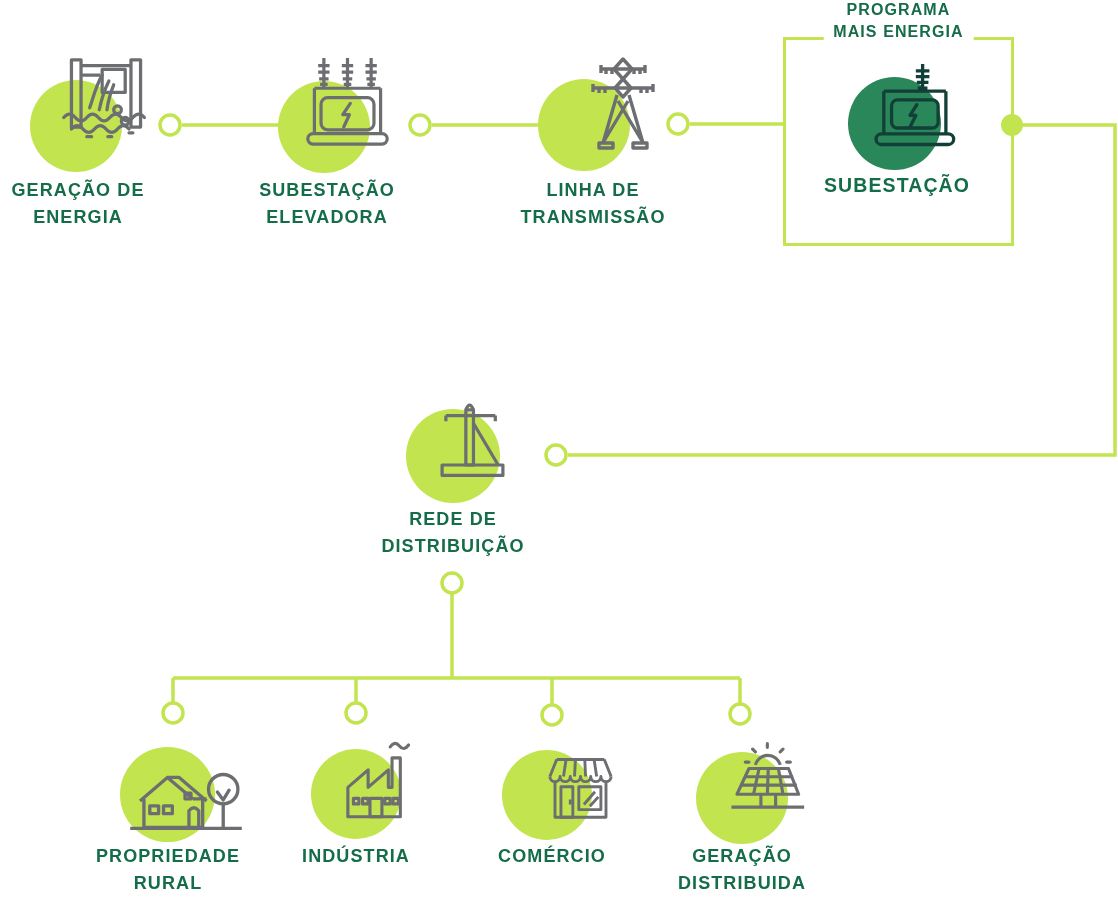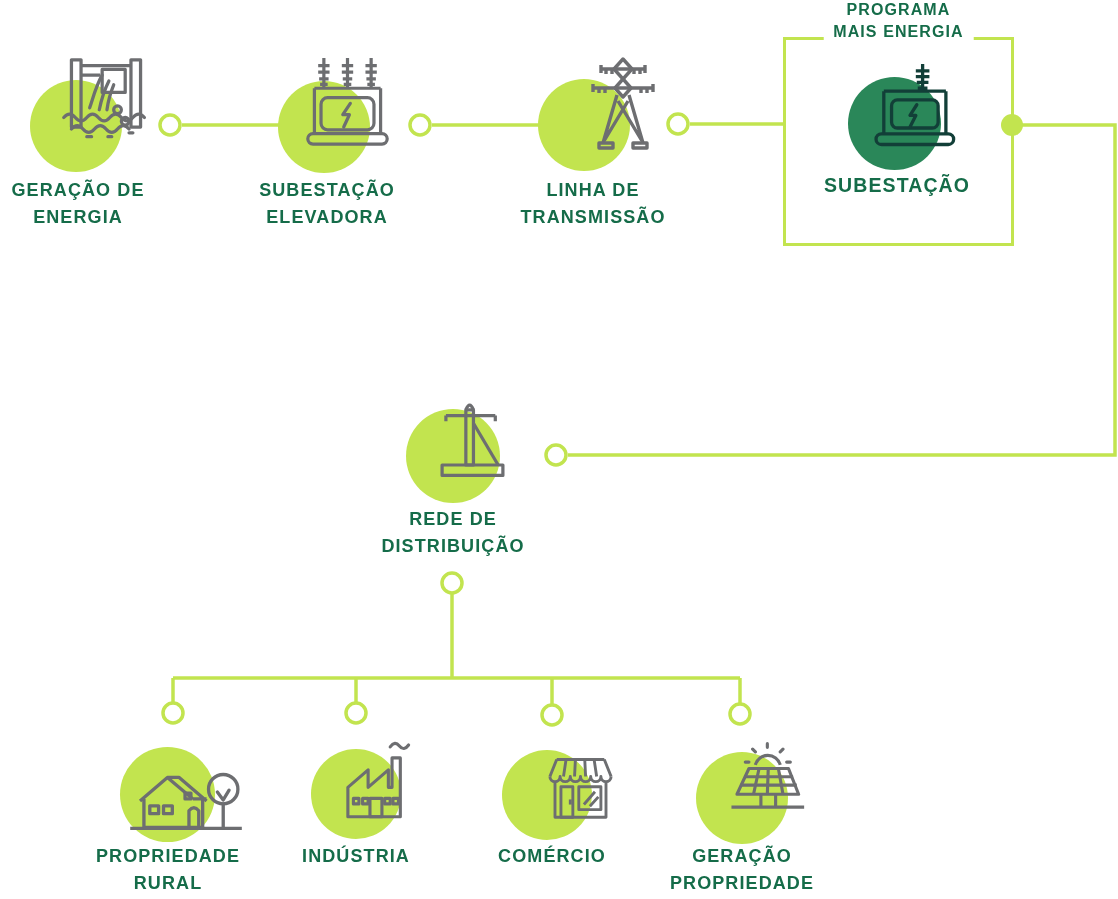--- a/index.html
+++ b/index.html
@@ -191,21 +191,21 @@
   <div class="label" id="l3">LINHA DE
 TRANSMISSÃO</div>
   <div class="label" id="l4">SUBESTAÇÃO</div>
   <div class="label" id="l6">PROPRIEDADE
 RURAL</div>
   <div class="label" id="l5">REDE DE
 DISTRIBUIÇÃO</div>
   <div class="label" id="l7">INDÚSTRIA</div>
   <div class="label" id="l8">COMÉRCIO</div>
   <div class="label" id="l9">GERAÇÃO
-PROPRIEDADE</div>
+DISTRIBUIDA</div>
 
   <svg class="overlay" width="1118" height="899" viewBox="0 0 1118 899">
     <line x1="182" y1="125" x2="279" y2="125"></line>
     <circle class="ring" cx="170" cy="125" r="10"></circle>
     <line x1="432" y1="125" x2="539" y2="125"></line>
     <circle class="ring" cx="420" cy="125" r="10"></circle>
     <line x1="690" y1="124" x2="784" y2="124"></line>
     <circle class="ring" cx="678" cy="124" r="10"></circle>
     <polyline points="1012,125 1115,125 1115,455 568,455"></polyline>
     <circle class="dot" cx="1012" cy="125" r="11"></circle>

